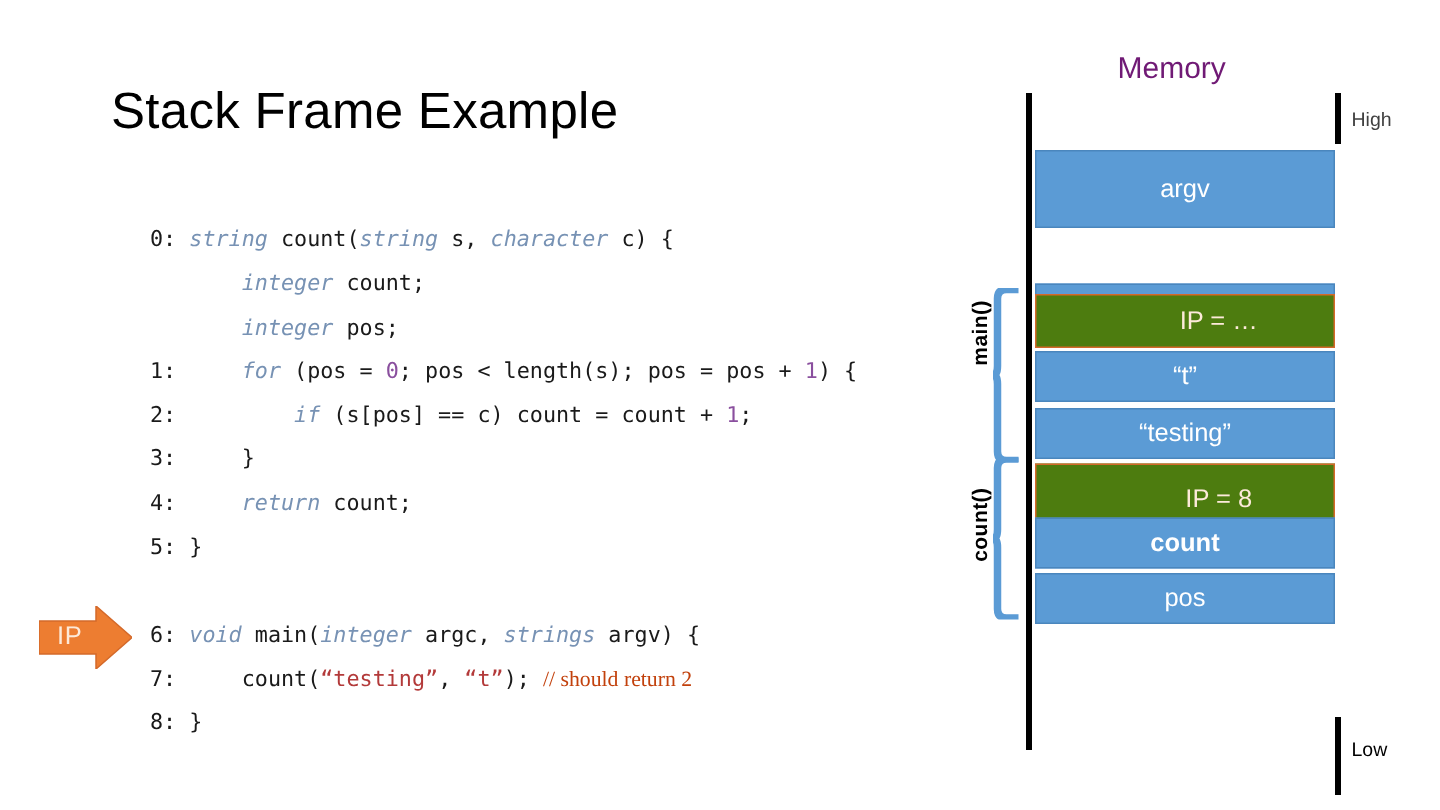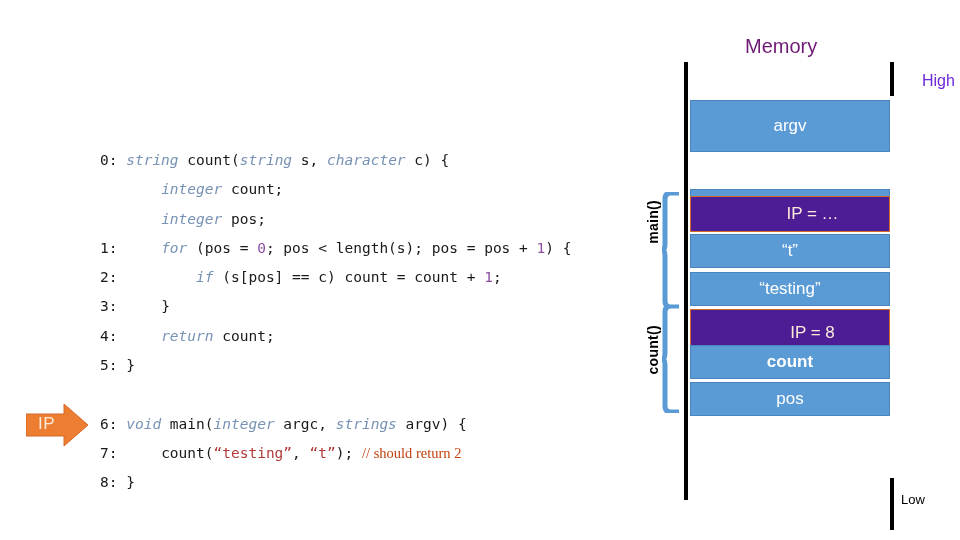--- a/index.html
+++ b/index.html
@@ -19,21 +19,21 @@
     letter-spacing:.2px;white-space:nowrap;
   }
 
   
   #memory-heading{
     position:absolute;left:745px;top:35px;
     font-size:20px;color:#701a75;white-space:nowrap;
   }
   #high-label{
     position:absolute;left:901px;top:72px;
-    font-size:16px;color:#6d28d9;white-space:nowrap;margin-left:21px;
+    font-size:13px;color:#404040;white-space:nowrap;
   }
   #low-label{
     position:absolute;left:901px;top:492px;
     font-size:13px;color:#000;white-space:nowrap;
   }
 
   
   .mem-rule{position:absolute;background:#000;}
   #mem-rule-left{left:684px;top:62px;width:4px;height:438px;}
   #mem-rule-right-top{left:890px;top:62px;width:4px;height:34px;}
@@ -70,39 +70,40 @@
 
   
   .mem-box{
     position:absolute;left:690px;width:200px;
     box-sizing:border-box;
     display:flex;align-items:center;justify-content:center;
     color:#ffffff;font-size:17px;
     border:1px solid rgba(0,0,0,.18);
   }
   .mem-box.blue{background:#5b9bd5;border-color:#4a86bd;}
-  .mem-box.orange{background:#4c1d95;border-color:#d4692a;color:#fdeada;padding-left:45px;}
+  .mem-box.orange{background:#4d7c0f;border-color:#d4692a;color:#fdeada;padding-left:45px;}
 
   
   .brace{position:absolute;}
   .brace svg{display:block;}
   .frame-label{
     position:absolute;
     font-size:14px;font-weight:bold;color:#000;
     writing-mode:vertical-rl;
     transform:rotate(180deg);
     white-space:nowrap;
     letter-spacing:.3px;
   }
 </style>
 </head>
 <body>
 
 <div class="stage">
 
+  <div id="slide-title">Stack Frame Example</div>
 
   <div id="memory-heading">Memory</div>
   <div id="high-label">High</div>
   <div id="low-label">Low</div>
 
   <div class="mem-rule" id="mem-rule-left"></div>
   <div class="mem-rule" id="mem-rule-right-top"></div>
   <div class="mem-rule" id="mem-rule-right-bottom"></div>
 
   <div id="ip-arrow">

